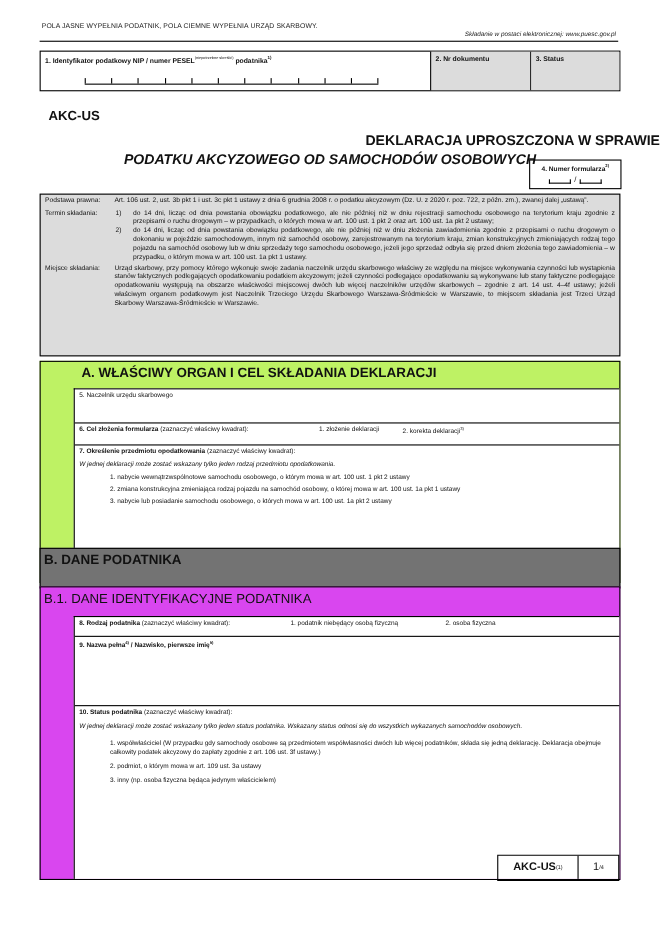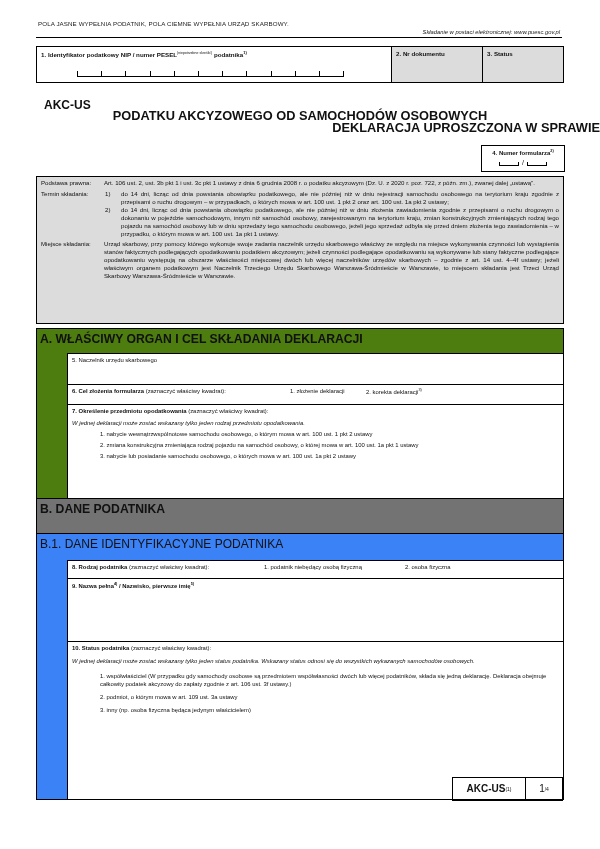--- a/index.html
+++ b/index.html
@@ -17,47 +17,47 @@
   .c1 .sup2 { font-size: 4px; vertical-align: super; }
   .c2 { width: 91px; background: #dcdcdc; border-right: 1px solid #000; font-weight: bold; }
   .c3 { flex: 1; background: #dcdcdc; font-weight: bold; }
   .comb { position: absolute; left: 40px; bottom: 5px; width: 267px; height: 6px; border-bottom: 1px solid #000; display: flex; }
   .comb span { flex: 1; border-left: 1px solid #000; }
   .comb span:last-child { border-right: 1px solid #000; }
 
   .formcode { position: absolute; left: 44px; top: 98px; font-size: 12px; font-weight: bold; }
   .title { position: absolute; left: 0; width: 600px; text-align: center; font-weight: bold; font-size: 12.8px; line-height: 15px; }
   .t1 { top: 120px; text-align: right; }
-  .t2 { top: 108px; }
+  .t2 { top: 137px; font-style: italic; }
 
   .numform { position: absolute; left: 481px; top: 145px; width: 84px; height: 27px; border: 1px solid #000; font-size: 6px; text-align: center; padding-top: 3px; font-weight: bold; }
   .numform .sup { font-size: 3.8px; vertical-align: super; }
   .numform .blanks { margin-top: 3px; font-weight: normal; font-size: 7px; display: flex; justify-content: center; gap: 3px; align-items: flex-end; }
   .numform .blank { display: inline-block; width: 20px; height: 4px; border: 1px solid #000; border-top: none; }
 
   .legal { position: absolute; left: 36px; top: 176px; width: 528px; height: 148px; border: 1.5px solid #000; background: #dcdcdc; font-size: 6.1px; line-height: 8px; padding: 2px 4px; }
   .lrow { display: flex; margin-bottom: 2.5px; }
   .llabel { width: 63px; flex-shrink: 0; }
   .ltext { flex: 1; text-align: justify; }
   .litem { display: flex; }
   .lnum { width: 17px; flex-shrink: 0; padding-left: 1px; }
 
-  .secA { position: absolute; left: 36px; top: 328px; width: 528px; height: 202px; border: 1.5px solid #000; background: #4d7c0f; }
+  .secA { position: absolute; left: 36px; top: 328px; width: 528px; height: 202px; border: 1.5px solid #000; background: #bef264; padding-left: 34px; }
   .sech { font-size: 12.2px; font-weight: bold; padding: 3px 3px; height: 22px; }
   .inner { position: absolute; left: 30px; right: 0; background: #fff; border-left: 1px solid #000; border-top: 1px solid #000; }
   .field { font-size: 5.9px; padding: 3px 4px; border-bottom: 1px solid #000; position: relative; }
   .field b { font-weight: bold; }
   .field .opt { position: absolute; top: 3px; }
   .field p.it { font-style: italic; margin-top: 6px; }
   .field .ol { padding-left: 28px; margin-top: 5px; }
   .field .ol div { margin-bottom: 5px; }
   .sup5 { font-size: 3.8px; vertical-align: super; }
 
   .secB { position: absolute; left: 36px; top: 498px; width: 528px; height: 37px; border: 1.5px solid #000; background: #737373; }
-  .secB1 { position: absolute; left: 36px; top: 533px; width: 528px; height: 267px; border: 1.5px solid #000; background: #3b82f6; }
+  .secB1 { position: absolute; left: 36px; top: 533px; width: 528px; height: 267px; border: 1.5px solid #000; background: #d946ef; }
   .secB1 .sech { font-weight: normal; font-size: 12px; }
 
   .footer { position: absolute; left: 452px; top: 777px; width: 111px; height: 24px; border: 1px solid #000; border-bottom: 2px solid #000; display: flex; }
   .footer .fc { display: flex; align-items: center; justify-content: center; font-weight: bold; font-size: 10px; }
   .footer .f1 { width: 73px; border-right: 1px solid #000; }
   .footer .f2 { flex: 1; font-weight: normal; }
   .footer sub { font-size: 5px; font-weight: normal; }
 </style>
 </head>
 <body>

